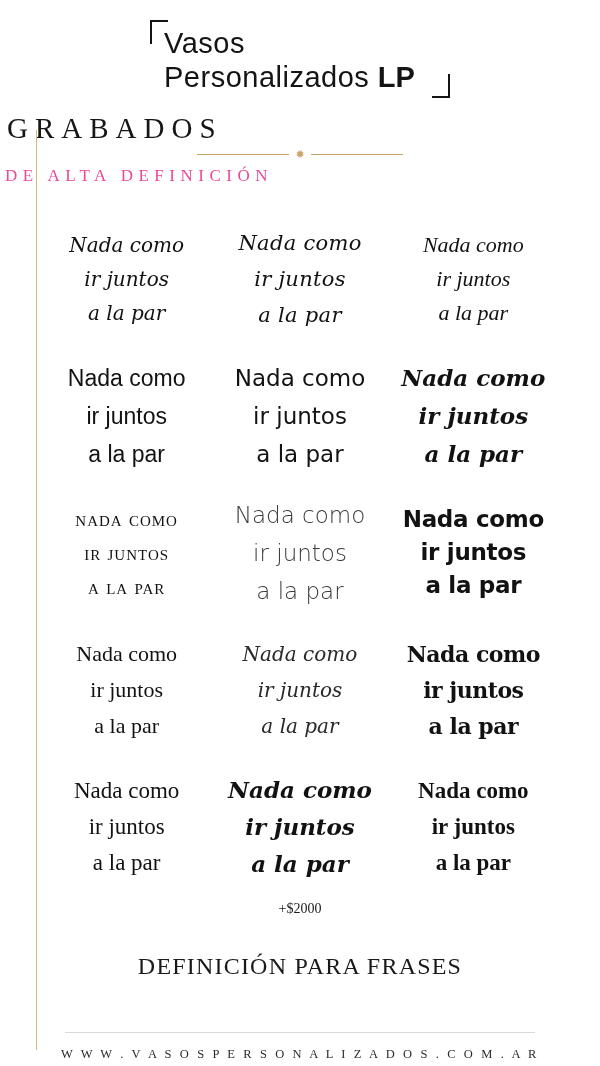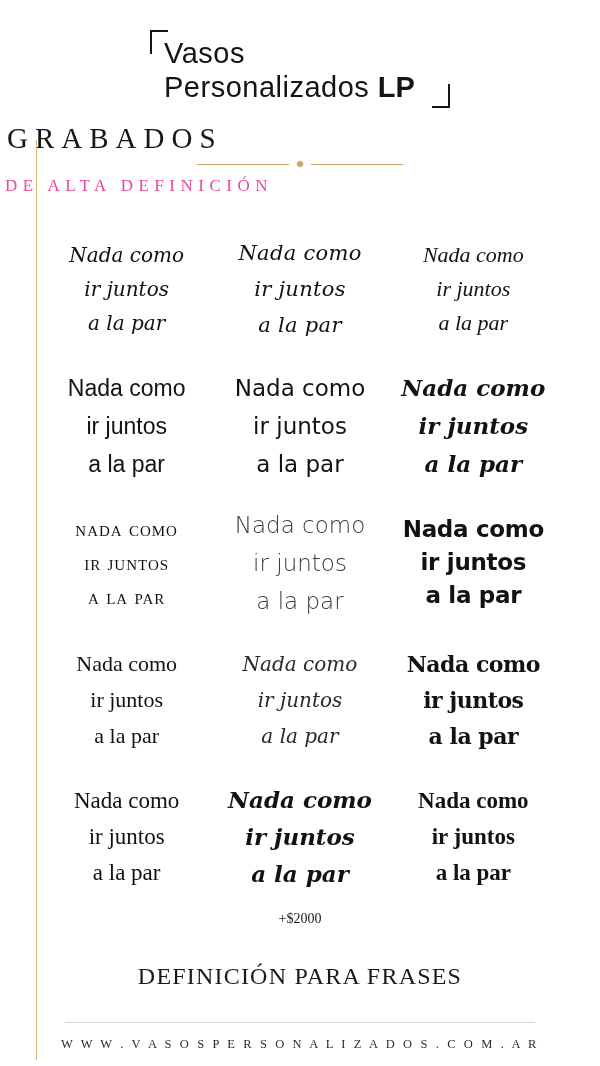--- a/index.html
+++ b/index.html
@@ -29,21 +29,21 @@
   .page {
     position: relative;
     width: 600px;
     height: 1066px;
     box-sizing: border-box;
   }
 
   
   .brand {
     position: relative;
-    margin: 30px auto 0 auto;
+    margin: 20px auto 0 auto;
     width: 300px;
     padding: 6px 0 4px 0;
     text-align: left;
   }
   .brand-lines {
     font-family: "Liberation Sans", sans-serif;
     font-weight: 300;
     font-size: 29px;
     line-height: 34px;
     letter-spacing: 0.5px;
@@ -163,21 +163,21 @@
     font-size: 24px;
     letter-spacing: 1.2px;
     color: #1a1a1a;
     margin-top: 36px;
   }
 
   .footer {
     position: absolute;
     left: 0;
     right: 0;
-    bottom: 44px;
+    bottom: 24px;
     text-align: center;
   }
   .footer-rule {
     width: 470px;
     height: 1px;
     background: #d9d9d9;
     margin: 0 auto 14px auto;
   }
   .footer-url {
     font-family: "Liberation Serif", serif;

